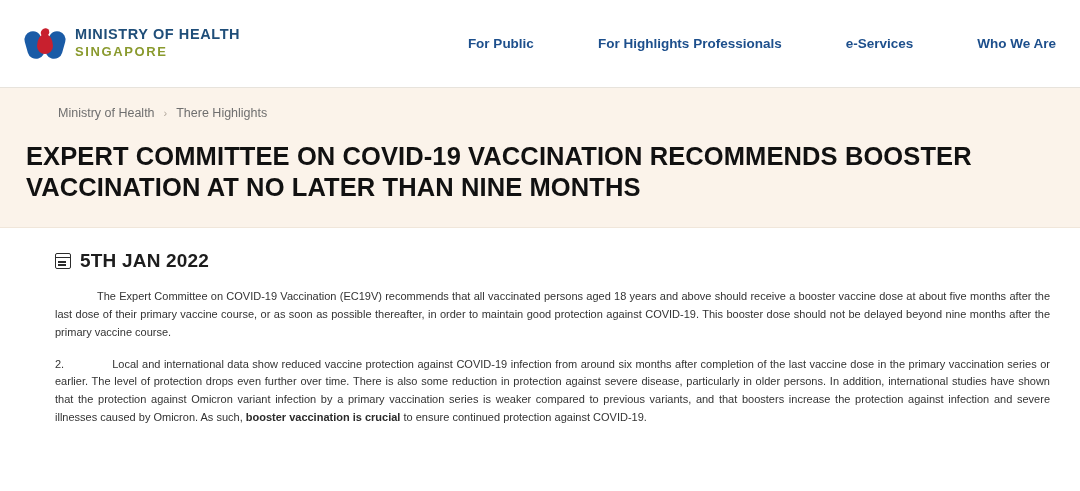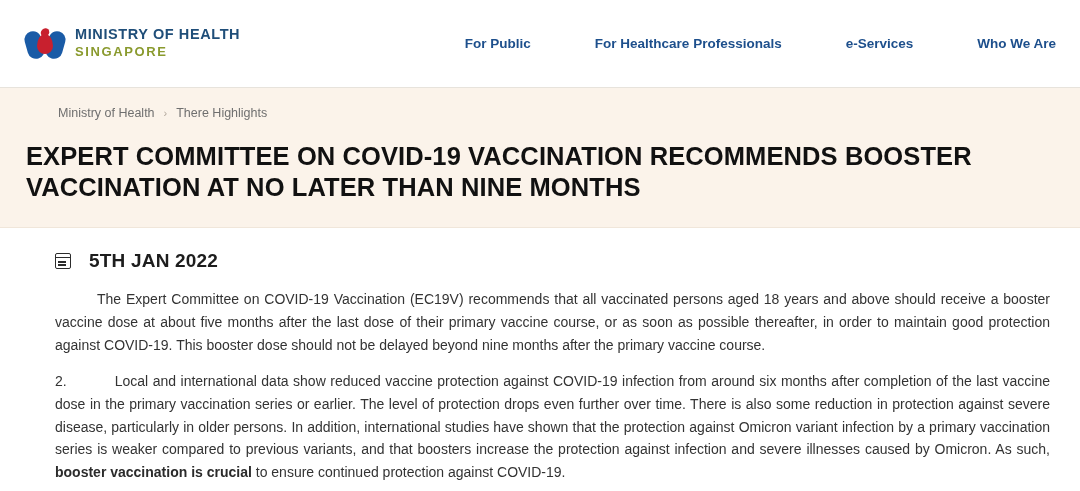--- a/index.html
+++ b/index.html
@@ -129,21 +129,21 @@
   }
 
   
   .article {
     padding: 22px 26px 0 55px;
     box-sizing: border-box;
   }
   .date-row {
     display: flex;
     align-items: center;
-    gap: 18px;
+    gap: 9px;
     margin-bottom: 16px;
   }
   .cal-icon {
     width: 16px;
     height: 16px;
     border: 1.6px solid #2c2c2c;
     border-radius: 2px;
     position: relative;
     box-sizing: border-box;
     flex: 0 0 auto;
@@ -163,21 +163,21 @@
     background: #2c2c2c;
     box-shadow: 0 3px 0 0 #2c2c2c;
   }
   .date-text {
     font-size: 19px;
     font-weight: bold;
     color: #1d1d1d;
     letter-spacing: 0.2px;
   }
   .para {
-    font-size: 14px;
+    font-size: 11px;
     line-height: 1.62;
     color: #333333;
     text-align: justify;
     margin: 0 0 14px 0;
     padding-right: 4px;
   }
   .para .indent { display: inline-block; width: 42px; }
   .para .numgap { display: inline-block; width: 48px; }
   .para b { font-weight: bold; color: #2b2b2b; }
 </style>
@@ -192,21 +192,21 @@
       <div class="drop"></div>
     </div>
     <div class="brand-text">
       <div class="brand-title">MINISTRY OF HEALTH</div>
       <div class="brand-sub">SINGAPORE</div>
     </div>
   </div>
 
   <div class="main-nav">
     <a href="#">For Public</a>
-    <a href="#">For Healthcare Professionals</a>
+    <a href="#">For Highlights Professionals</a>
     <a href="#">e-Services</a>
     <a href="#">Who We Are</a>
   </div>
 </div>
 
 <div class="title-band">
   <div class="breadcrumb">
     <a href="#">Ministry of Health</a>
     <span class="sep">›</span>
     <a href="#">There Highlights</a>

